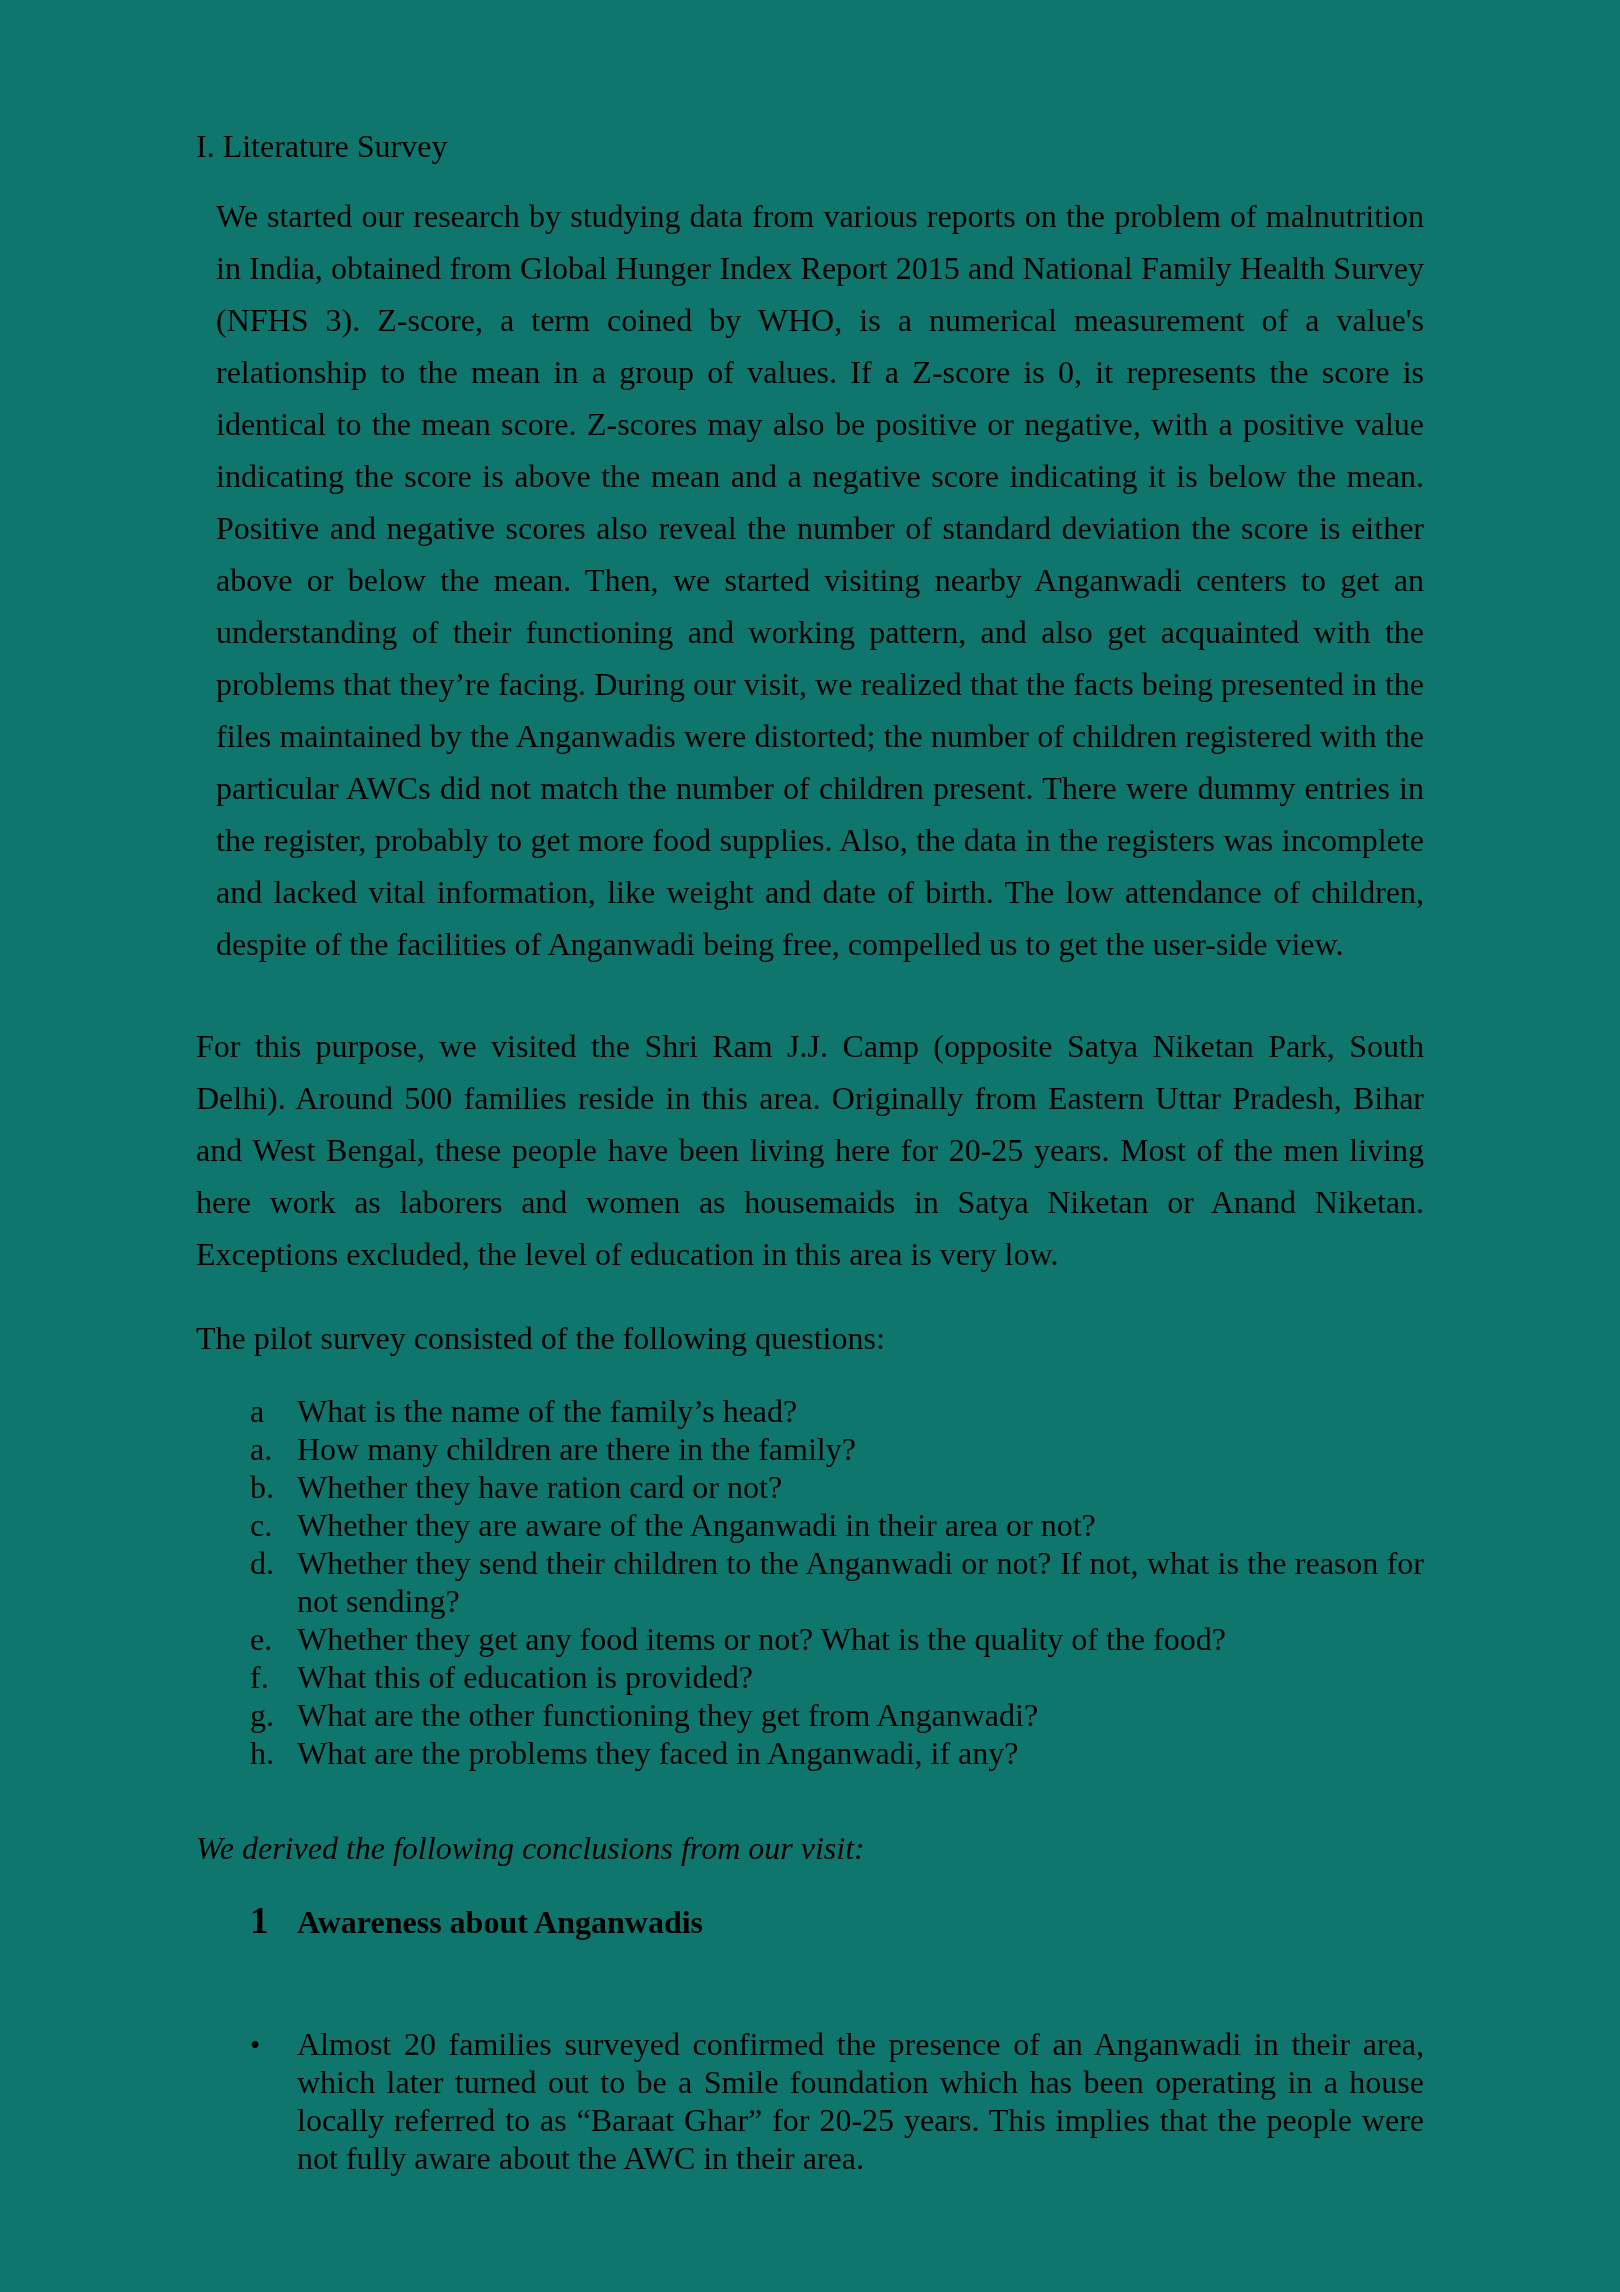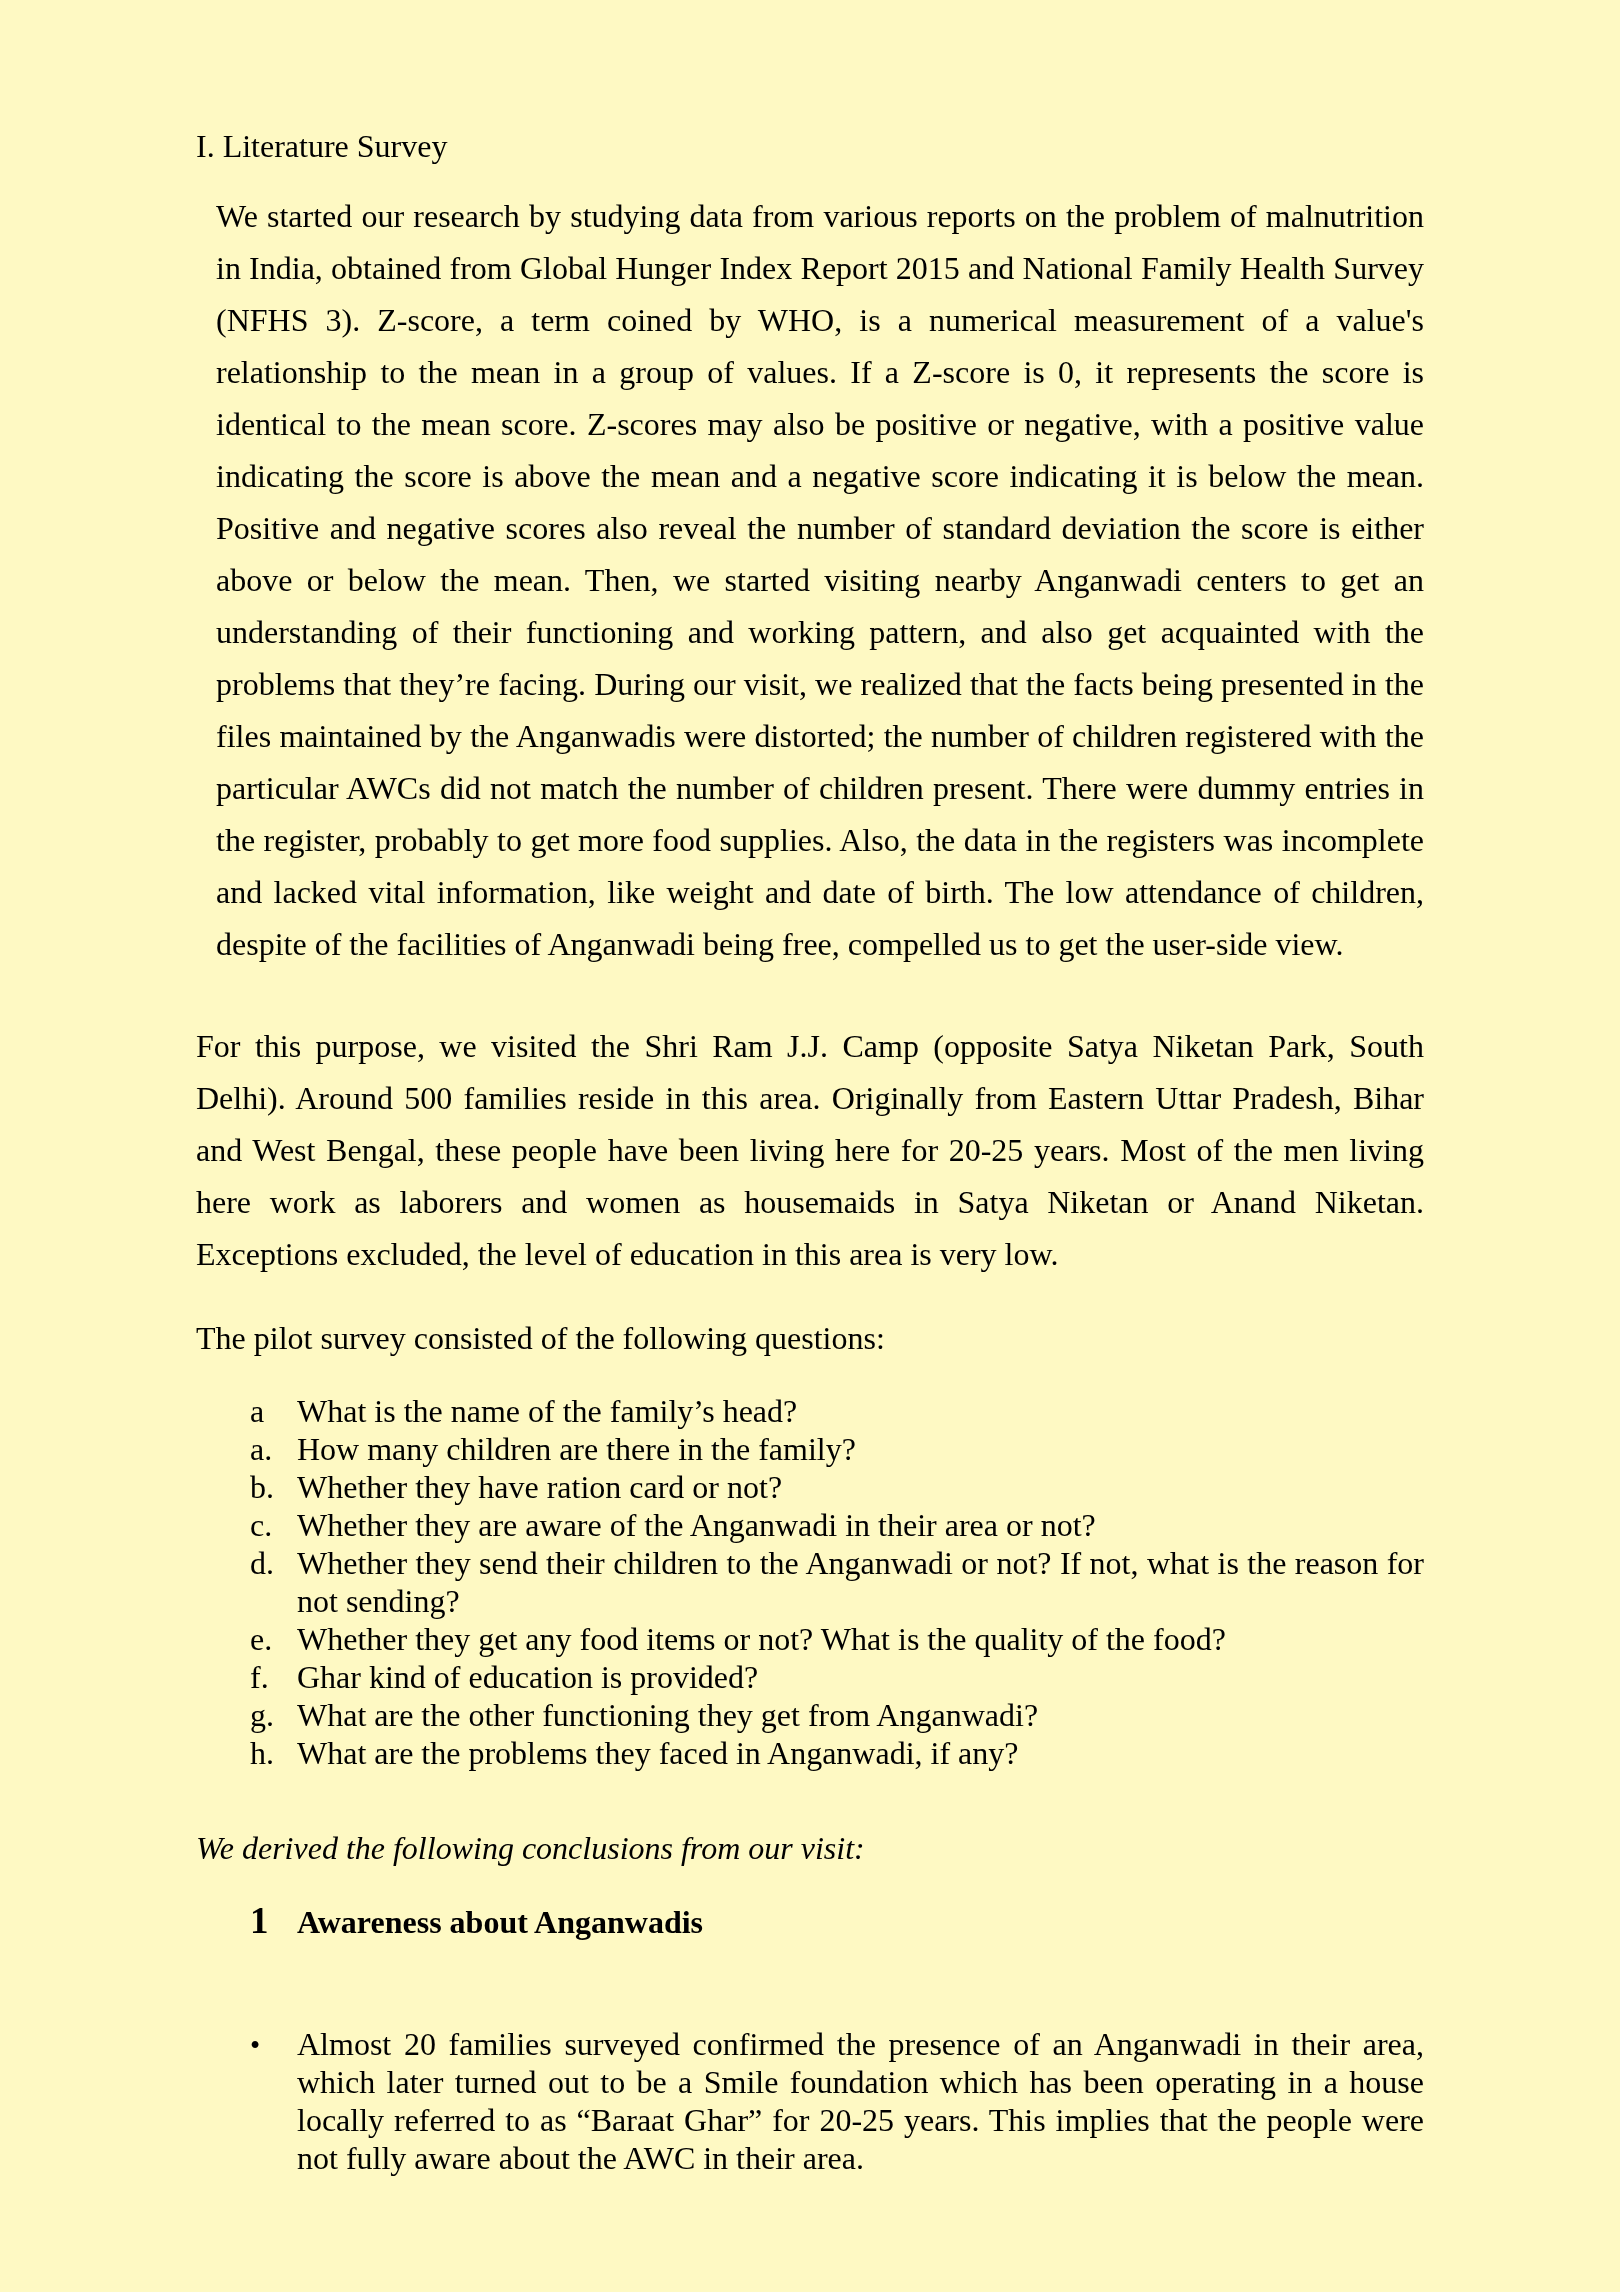--- a/index.html
+++ b/index.html
@@ -13,21 +13,21 @@
     overflow: hidden;
     font-family: "Liberation Serif", "DejaVu Serif", serif;
     color: #000000;
     font-size: 32px;
   }
   .page {
     box-sizing: border-box;
     width: 1620px;
     height: 2293px;
     padding: 120px 196px 0 196px;
-    background: #fef9c3;
+    background: #0f766e;
   }
   .title {
     line-height: 52px;
     text-align: left;
   }
   .para {
     margin: 0;
     line-height: 52px;
     text-align: justify;
   }
@@ -122,21 +122,21 @@
     <div class="qrow">
       <span class="qmarker">d.</span>
       <span class="qtext">Whether they send their children to the Anganwadi or not? If not, what is the reason for not sending?</span>
     </div>
     <div class="qrow">
       <span class="qmarker">e.</span>
       <span class="qtext">Whether they get any food items or not? What is the quality of the food?</span>
     </div>
     <div class="qrow">
       <span class="qmarker">f.</span>
-      <span class="qtext">Ghar kind of education is provided?</span>
+      <span class="qtext">What this of education is provided?</span>
     </div>
     <div class="qrow">
       <span class="qmarker">g.</span>
       <span class="qtext">What are the other functioning they get from Anganwadi?</span>
     </div>
     <div class="qrow">
       <span class="qmarker">h.</span>
       <span class="qtext">What are the problems they faced in Anganwadi, if any?</span>
     </div>
   </div>

